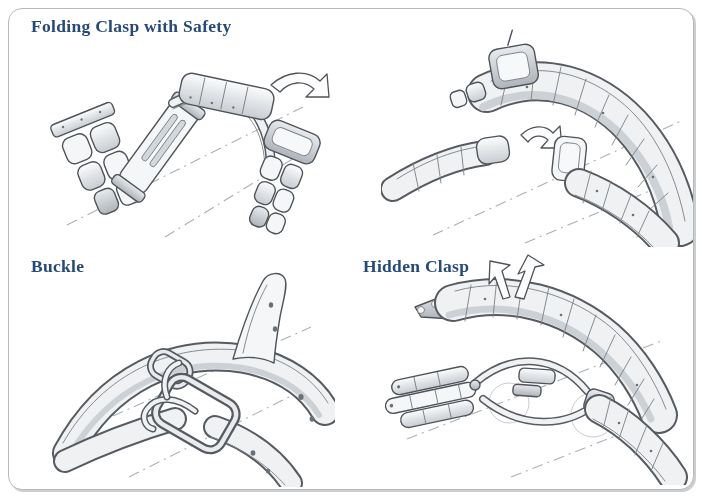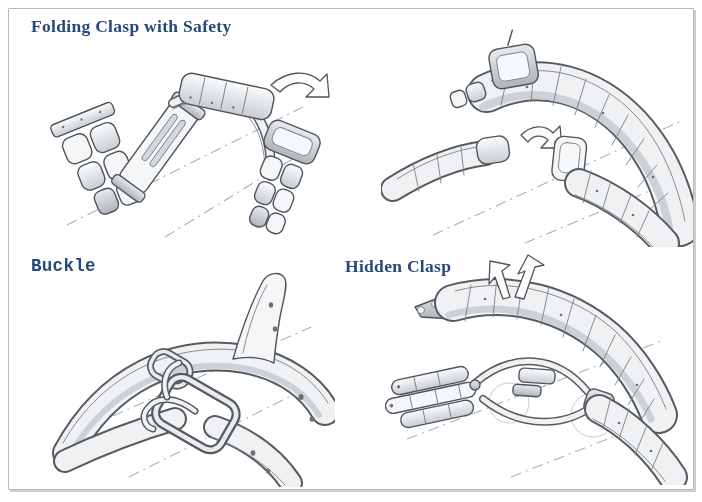--- a/index.html
+++ b/index.html
@@ -5,34 +5,34 @@
   html,body { margin:0; padding:0; }
   body {
     width:702px; height:502px; position:relative; overflow:hidden;
     background:var(--page-bg,#ffffff);
     font-family:"Liberation Serif", serif;
   }
   .card {
     position:absolute; left:8px; top:8px; width:684px; height:480px;
     background:var(--card-bg,#ffffff);
     border:1px solid var(--card-border,#b6babf);
-    border-radius:1px;
+    border-radius:14px;
     box-shadow:2px 2px 0 rgba(140,145,150,.45);
     overflow:hidden;
   }
   .title {
     position:absolute; margin:0;
     color:var(--title-color,#26497b);
     font-size:17.5px; font-weight:bold; letter-spacing:.3px;
     white-space:nowrap;
   }
   #t1 { left:22px; top:7px; }
   #t2 { left:356px; top:11px; }
-  #t3 { left:22px; top:247px;font-family:Liberation Mono, monospace; }
-  #t4 { left:336px; top:247px; }
+  #t3 { left:22px; top:247px; }
+  #t4 { left:354px; top:247px; }
   .sketch { position:absolute; }
   #i1 { left:30px; top:36px; }
   #i2 { left:372px; top:20px; }
   #i3 { left:40px; top:238px; }
   #i4 { left:354px; top:244px; }
 
   
   .ink      { stroke:#4f545a; stroke-width:1.4; fill:none; stroke-linecap:round; stroke-linejoin:round; }
   .ink-thin { stroke:#7a8086; stroke-width:.9;  fill:none; stroke-linecap:round; }
   .guide    { stroke:#aab0b7; stroke-width:1.1; stroke-dasharray:11 5 2 5; fill:none; }

